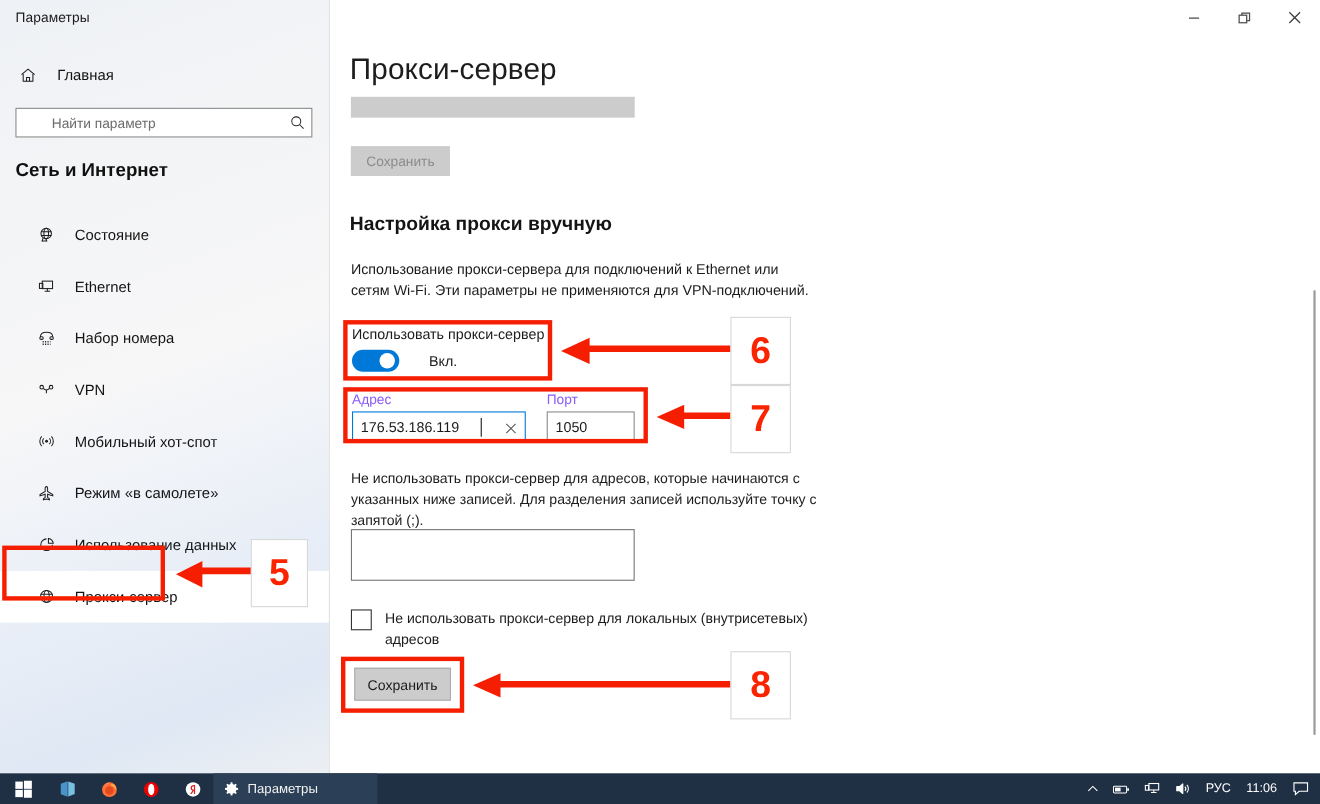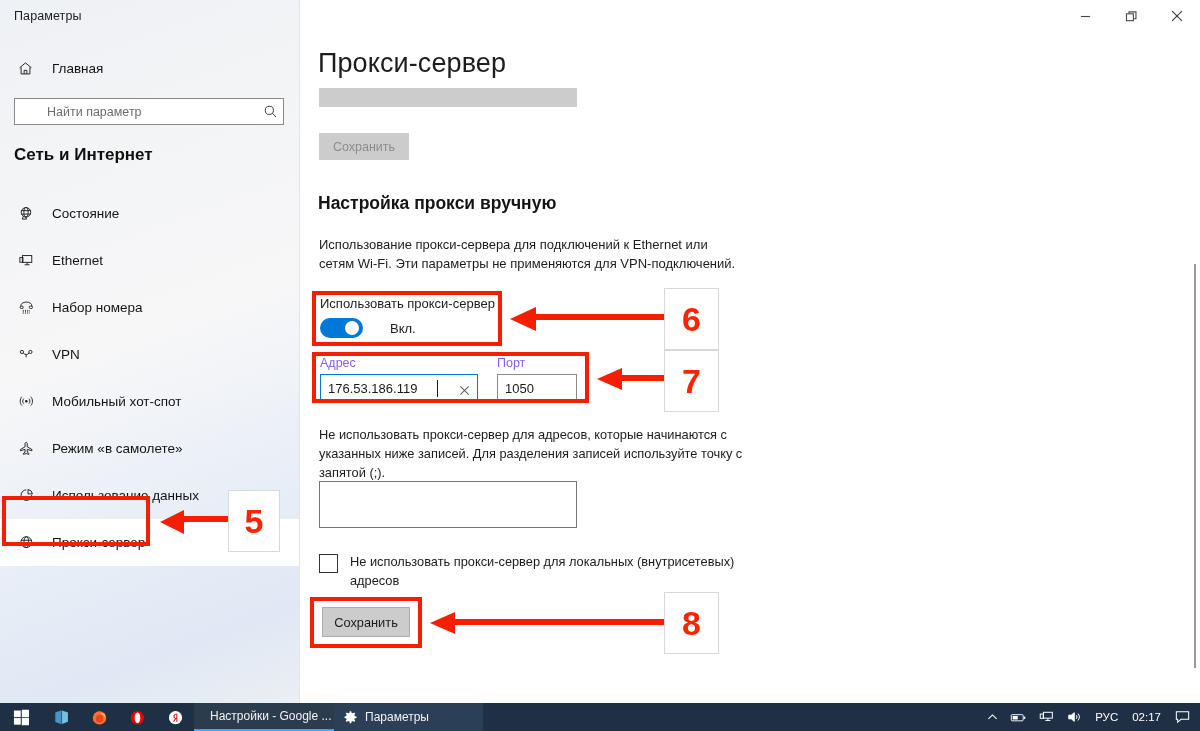--- a/index.html
+++ b/index.html
@@ -129,21 +129,21 @@
 
   .nav-list {
     position: absolute;
     left: 0; top: 190px;
     width: 299px;
   }
   .nav-item {
     height: 47px;
     display: flex;
     align-items: center;
-    padding-left: 14px;
+    padding-left: 30px;
     box-sizing: border-box;
     cursor: default;
     position: relative;
   }
   .nav-item .nav-icon {
     width: 24px;
     display: flex;
     align-items: center;
     justify-content: center;
     color: #1d1d1d;
@@ -748,30 +748,20 @@
     </svg>
   </div>
 
   <div class="tb-icon">
     <svg width="17" height="17" viewBox="0 0 18 18">
       <circle cx="9" cy="9.2" r="7" fill="#ffffff"></circle>
       <path d="M9.8 5 H11 L11 13.6 H9.8 V10.4 L7.6 13.6 H6.2 L8.5 10.1 C7.4 9.8 6.7 9 6.7 7.7 C6.7 6 7.9 5 9.8 5 Z M9.8 6.1 C8.7 6.1 8 6.6 8 7.8 C8 8.9 8.6 9.4 9.8 9.4 Z" fill="#e02020"></path>
     </svg>
   </div>
 
-  <div class="tb-task chrome">
-    <svg width="16" height="16" viewBox="0 0 18 18">
-      <circle cx="9" cy="9" r="7.3" fill="#ffffff"></circle>
-      <path d="M9 1.7 A7.3 7.3 0 0 1 15.4 5.5 L9.4 5.5 A3.7 3.7 0 0 0 5.9 7.9 L3.1 4.3 A7.3 7.3 0 0 1 9 1.7 Z" fill="#ea4335"></path>
-      <path d="M3.1 4.3 L6.1 9.4 A3.7 3.7 0 0 0 9.6 12.6 L7.2 16.1 A7.3 7.3 0 0 1 3.1 4.3 Z" fill="#34a853"></path>
-      <path d="M15.4 5.5 A7.3 7.3 0 0 1 7.2 16.1 L10.6 10.6 A3.7 3.7 0 0 0 9.4 5.5 Z" fill="#fbbc05"></path>
-      <circle cx="9" cy="9" r="3.1" fill="#4285f4"></circle>
-    </svg>
-    <span class="tb-task-label">Настройки - Google ...</span>
-  </div>
 
   <div class="tb-task settings">
     <svg width="15" height="15" viewBox="0 0 18 18" fill="#ffffff">
       <path d="M9 5.8 A3.2 3.2 0 1 0 9 12.2 A3.2 3.2 0 1 0 9 5.8 Z M9 7.3 A1.7 1.7 0 1 1 9 10.7 A1.7 1.7 0 1 1 9 7.3 Z"></path>
       <path d="M8.1 1.4 H9.9 L10.2 3.3 L11.8 4 L13.4 2.9 L14.7 4.2 L13.6 5.8 L14.3 7.4 L16.2 7.7 V9.5 L14.3 9.8 L13.6 11.4 L14.7 13 L13.4 14.3 L11.8 13.2 L10.2 13.9 L9.9 15.8 H8.1 L7.8 13.9 L6.2 13.2 L4.6 14.3 L3.3 13 L4.4 11.4 L3.7 9.8 L1.8 9.5 V7.7 L3.7 7.4 L4.4 5.8 L3.3 4.2 L4.6 2.9 L6.2 4 L7.8 3.3 Z"></path>
     </svg>
     <span class="tb-task-label">Параметры</span>
   </div>
 
   <div class="tray">
@@ -795,20 +785,20 @@
       </svg>
     </div>
     <div class="tray-item">
       <svg width="16" height="14" viewBox="0 0 18 15" fill="none" stroke="#ffffff" stroke-width="1.1">
         <path d="M2 5.4 H4.8 L8.2 2.6 V12.4 L4.8 9.6 H2 Z" fill="#ffffff" stroke="#ffffff" stroke-linejoin="round"></path>
         <path d="M10.3 5.4 C11.5 6.6 11.5 8.4 10.3 9.6"></path>
         <path d="M12.3 3.6 C14.4 5.6 14.4 9.4 12.3 11.4"></path>
       </svg>
     </div>
     <div class="tray-item">РУС</div>
-    <div class="tray-clock">02:17</div>
+    <div class="tray-clock">11:06</div>
     <div class="tray-item">
       <svg width="15" height="14" viewBox="0 0 16 15" fill="none" stroke="#ffffff" stroke-width="1.1">
         <path d="M1.4 1.8 H14.6 V10 H6.4 L2.8 13.1 V10 H1.4 Z"></path>
       </svg>
     </div>
   </div>
 </div>
 
 </body></html>

